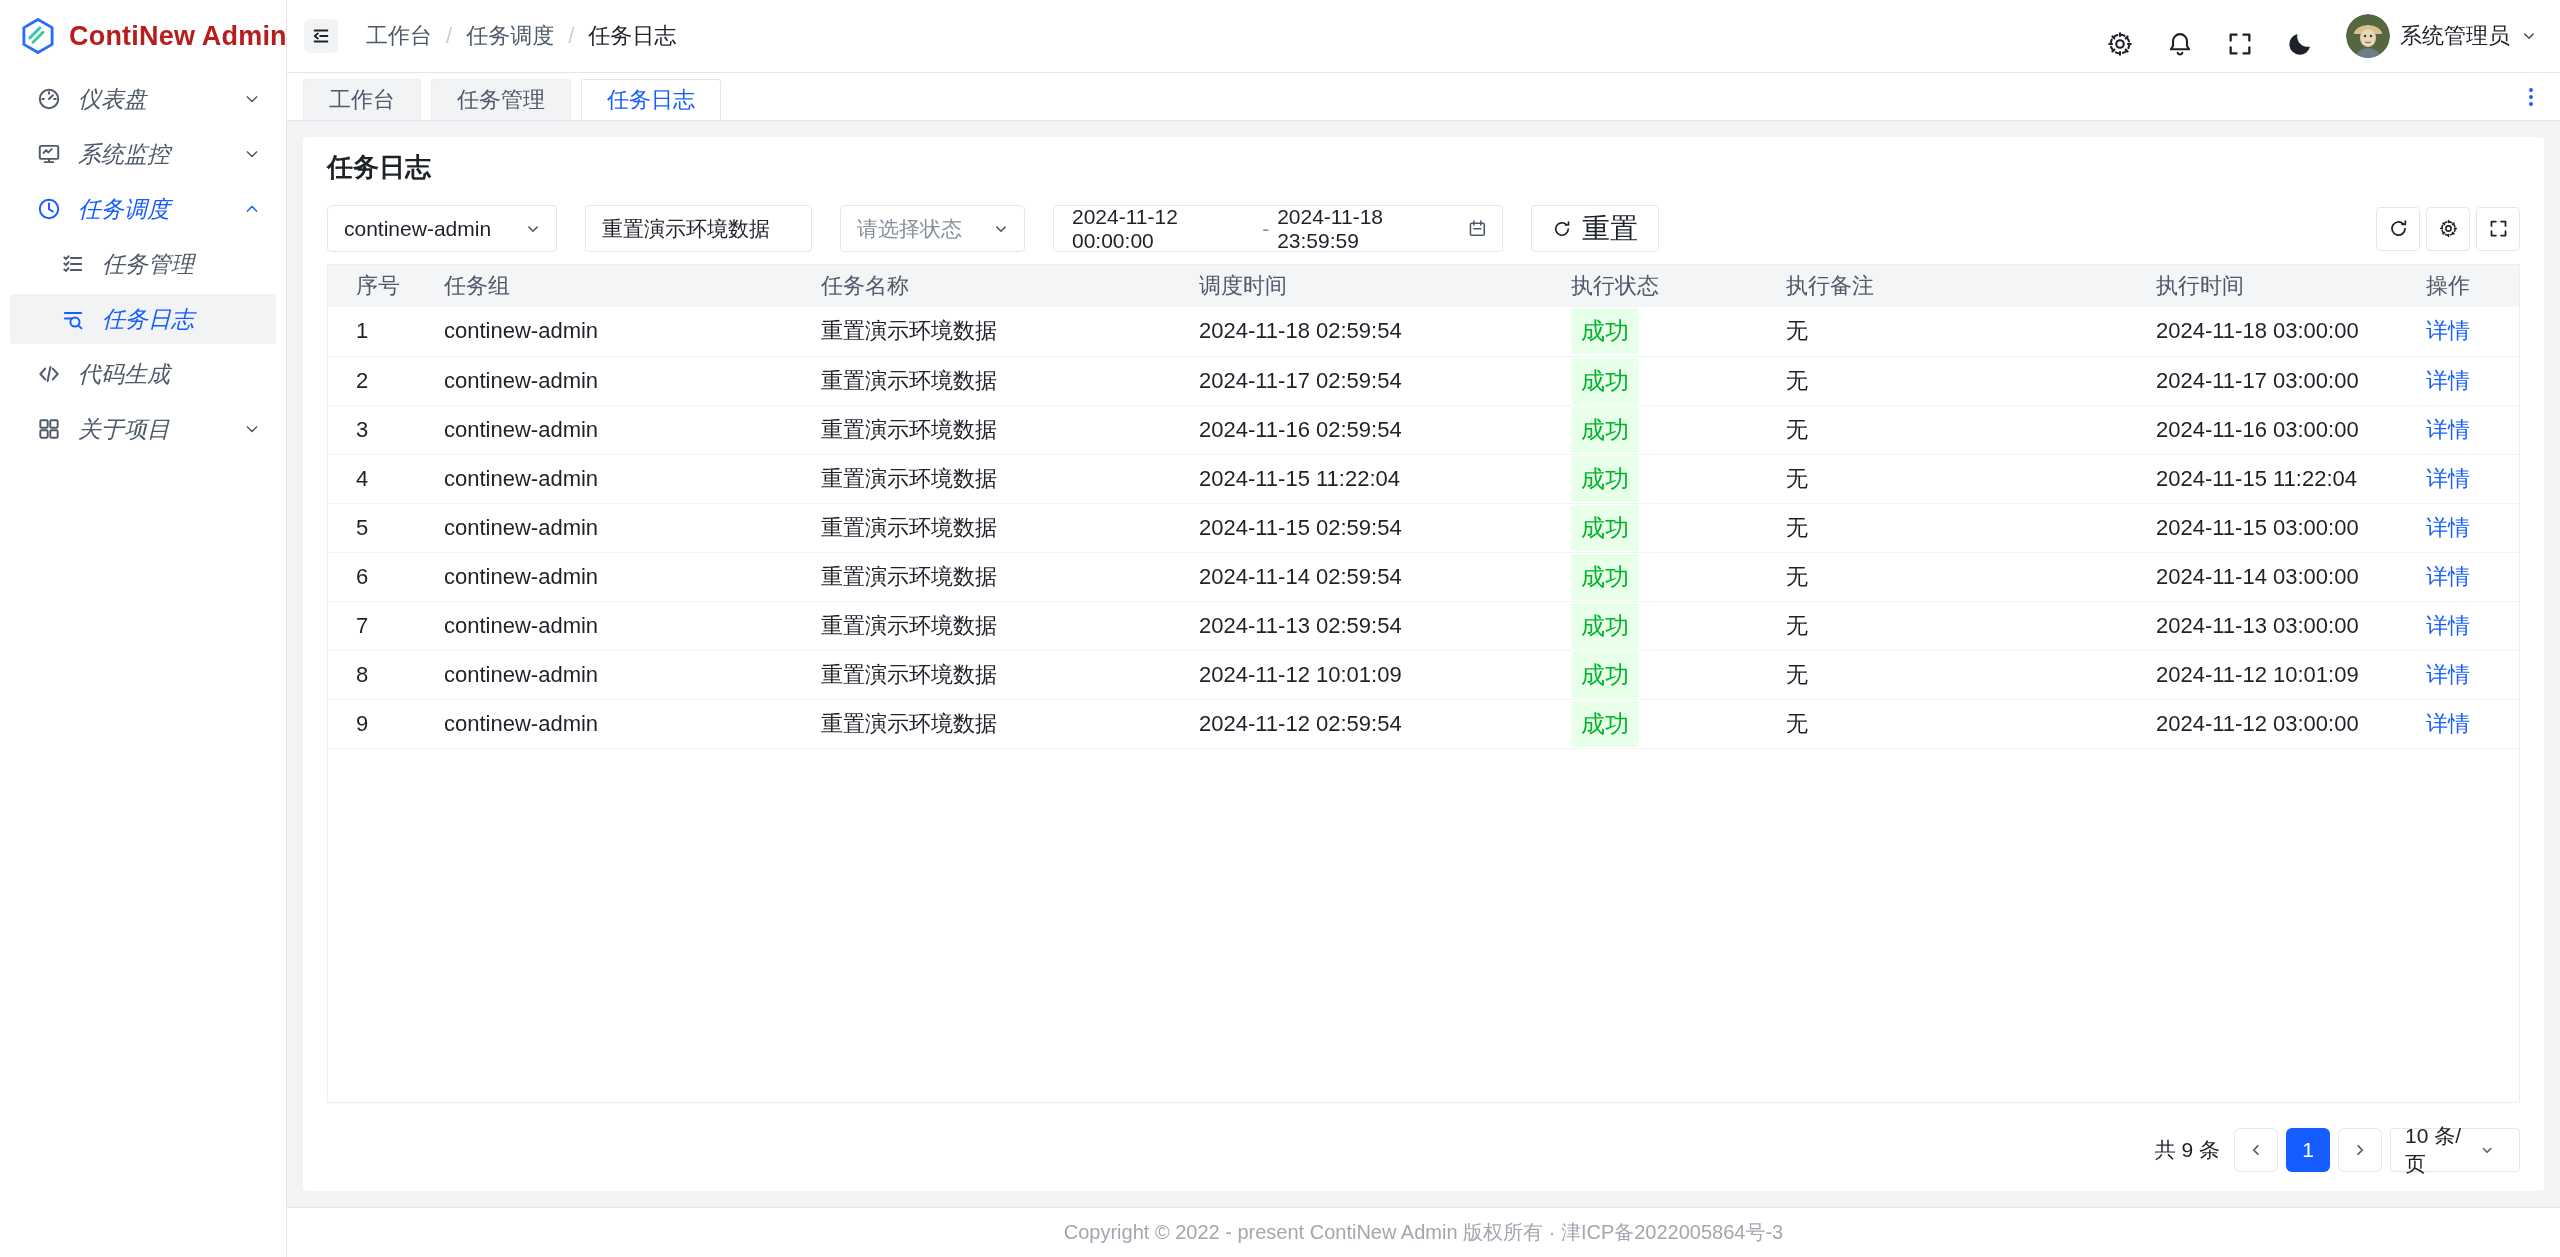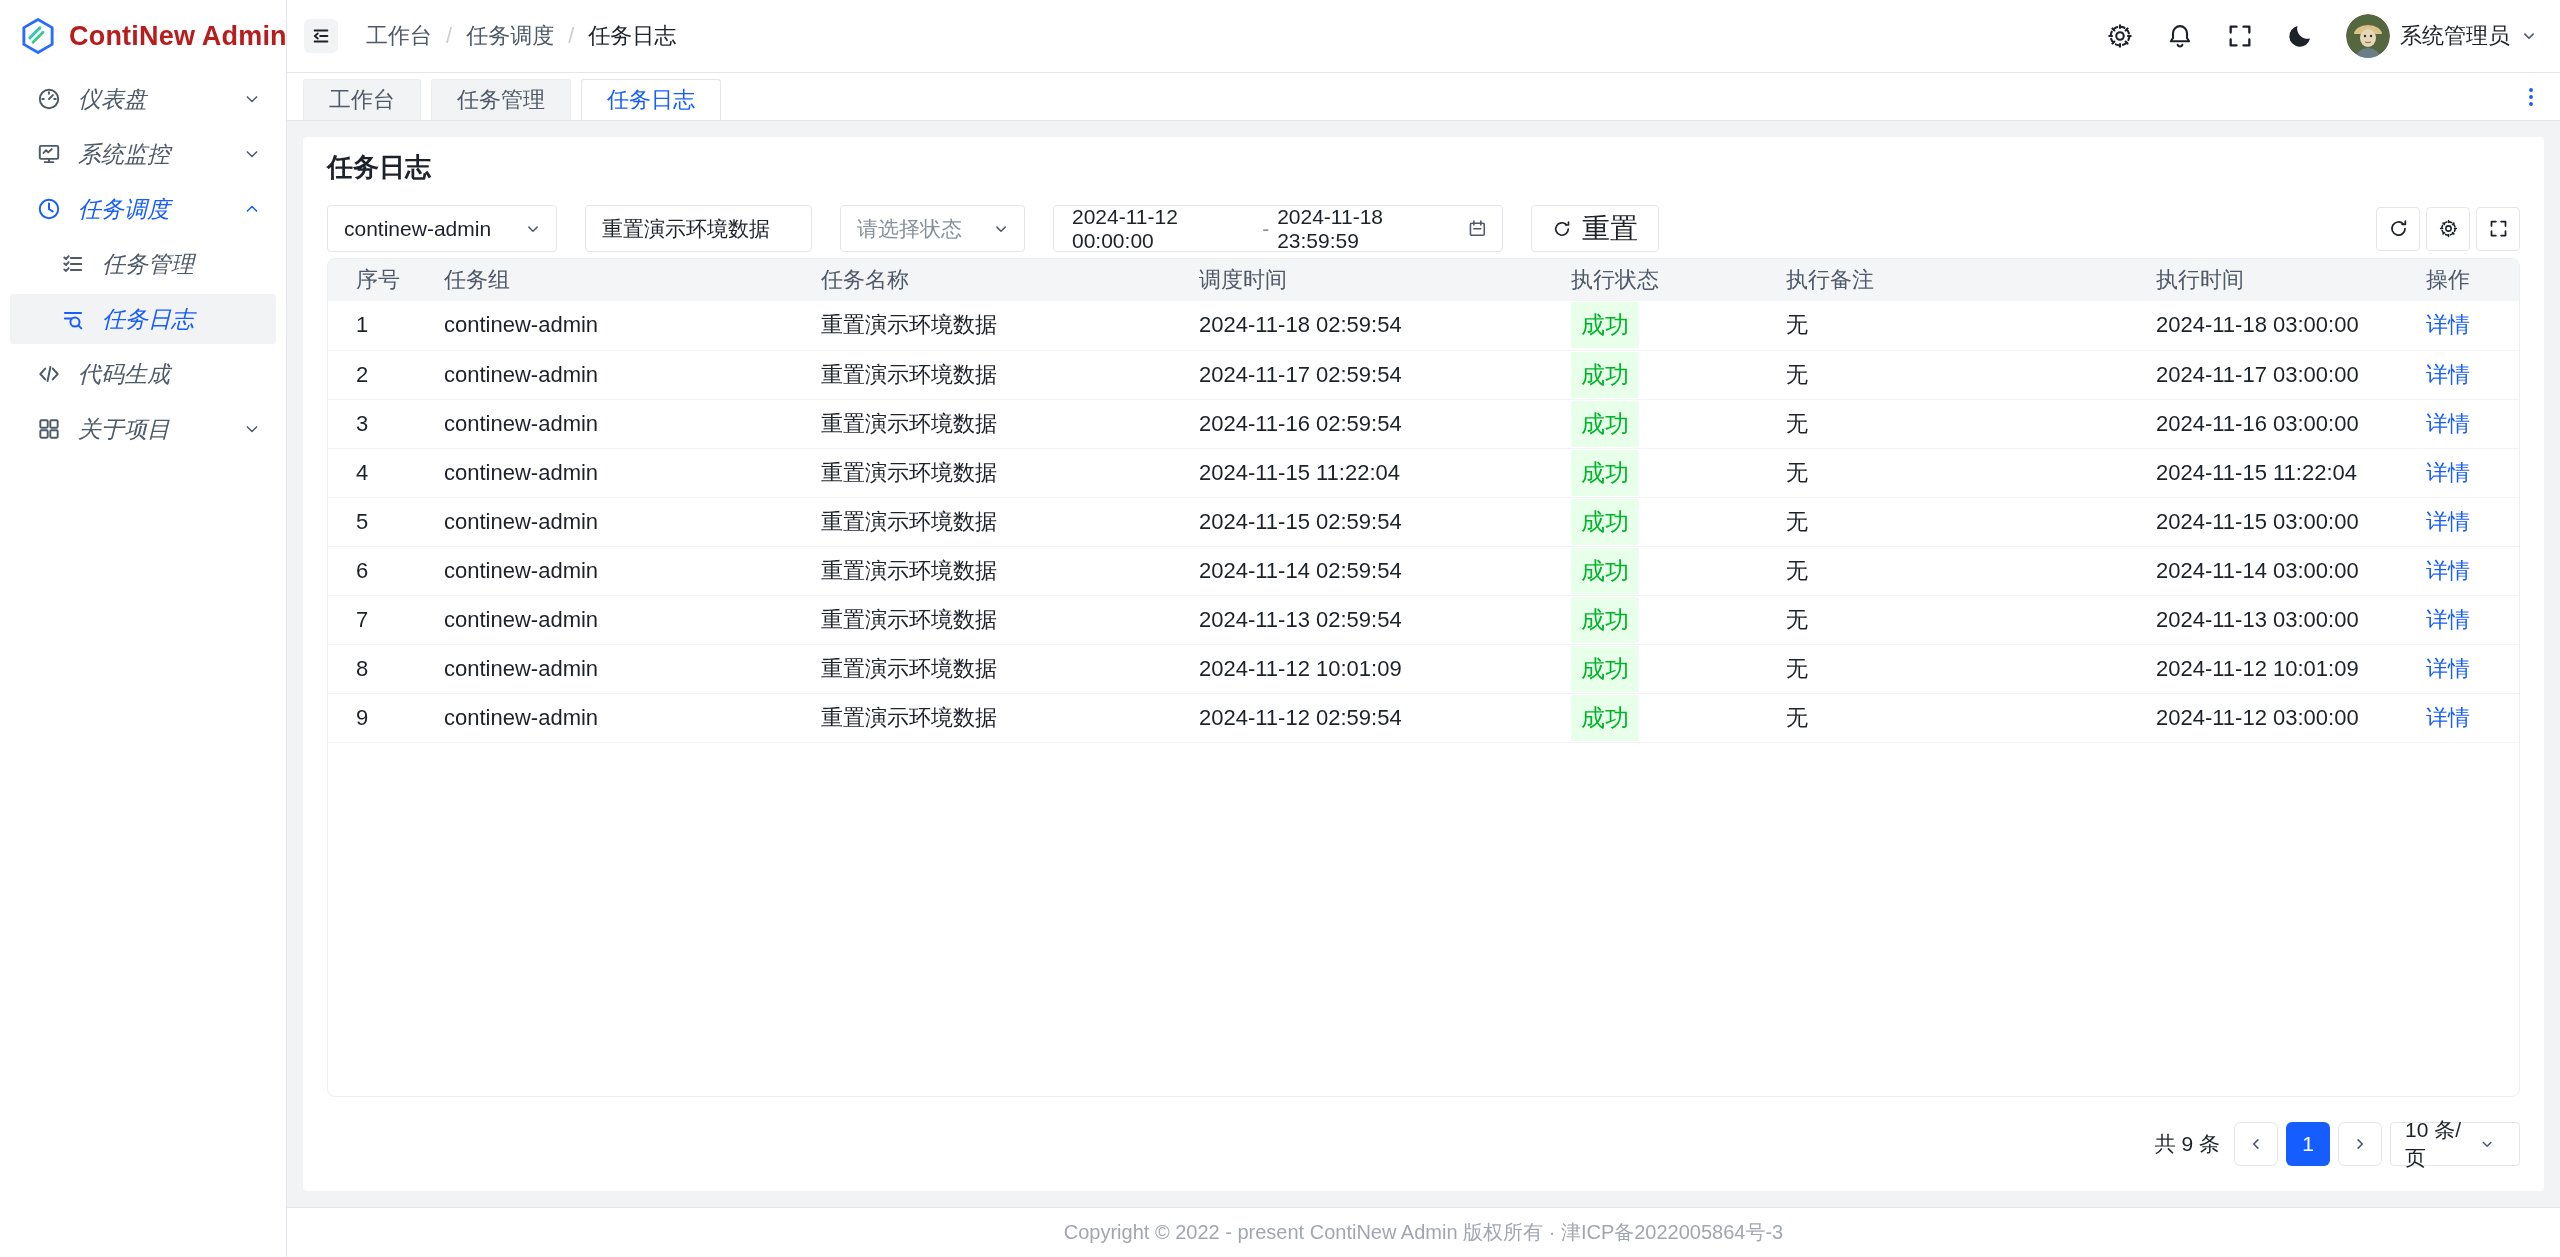--- a/index.html
+++ b/index.html
@@ -30,21 +30,21 @@
   .main { flex:1; display:flex; flex-direction:column; min-width:0; }
 
   
   .topbar { height:73px; background:#fff; border-bottom:1px solid #e5e6eb;
             display:flex; align-items:center; padding:0 22px 0 17px; }
   .collapse-btn { width:34px; height:34px; background:#f2f3f5; border-radius:6px;
                   display:flex; align-items:center; justify-content:center; color:#1d2129; cursor:pointer; }
   .breadcrumb { display:flex; align-items:center; gap:14px; margin-left:28px; font-size:22px; color:#4e5969; }
   .breadcrumb .sep { color:#c9cdd4; }
   .breadcrumb .crumb-last { color:#1d2129; }
-  .topbar-right { margin-left:auto; display:flex; align-items:center; gap:32px; }
+  .topbar-right { margin-left:auto; display:flex; align-items:flex-end; gap:32px; }
   .tb-icon { width:28px; height:28px; color:#1d2129; cursor:pointer; }
   .user-wrap { display:flex; align-items:center; gap:10px; cursor:pointer; }
   .avatar { width:44px; height:44px; border-radius:50%; overflow:hidden; flex:0 0 44px; }
   .user-name { font-size:22px; color:#1d2129; }
   .user-chevron { width:18px; height:18px; color:#4e5969; }
 
   
   .tabbar { height:48px; background:#fff; border-bottom:1px solid #e5e6eb;
             display:flex; align-items:flex-end; padding:0 16px; gap:10px; }
   .tab { height:41px; padding:0 25px; display:flex; align-items:center; font-size:22px;
@@ -71,21 +71,21 @@
   .ctl-date .cal { width:22px; height:22px; color:#4e5969; }
   .btn-reset { height:47px; padding:0 20px; border:1px solid #e5e6eb; border-radius:4px; background:#fff;
                display:flex; align-items:center; gap:10px; font-size:28px; color:#1d2129; cursor:pointer; }
   .btn-reset .r-icon { width:20px; height:20px; }
   .filter-actions { margin-left:auto; display:flex; gap:6px; }
   .sq-btn { width:44px; height:44px; border:1px solid #e5e6eb; border-radius:4px; background:#fff;
             display:flex; align-items:center; justify-content:center; color:#1d2129; cursor:pointer; }
   .sq-btn svg { width:21px; height:21px; }
 
   
-  .table-wrap { margin-top:6px; border:1px solid #eceef1; border-radius:8px; height:839px; overflow:hidden; }
+  .table-wrap { margin-top:12px; border:1px solid #eceef1; border-radius:0; height:839px; overflow:hidden; }
   table.grid { width:100%; border-collapse:collapse; table-layout:fixed; }
   .grid th { background:#f4f5f7; height:42px; font-weight:400; color:#4e5969; font-size:22px;
              text-align:left; padding:0 0 0 16px; white-space:nowrap; }
   .grid td { height:49px; font-size:22px; color:#1d2129; padding:0 0 0 16px;
              border-bottom:1px solid #f2f3f5; white-space:nowrap; }
   .grid th.col-op, .grid td.col-op { text-align:right; padding-right:56px; }
   .grid th.col-idx, .grid td.col-idx { padding-left:28px; }
   .badge-success { display:inline-block; font-size:24px; line-height:30px; padding:8px 10px; border-radius:2px; }
   .link { color:#165dff; cursor:pointer; }
 

